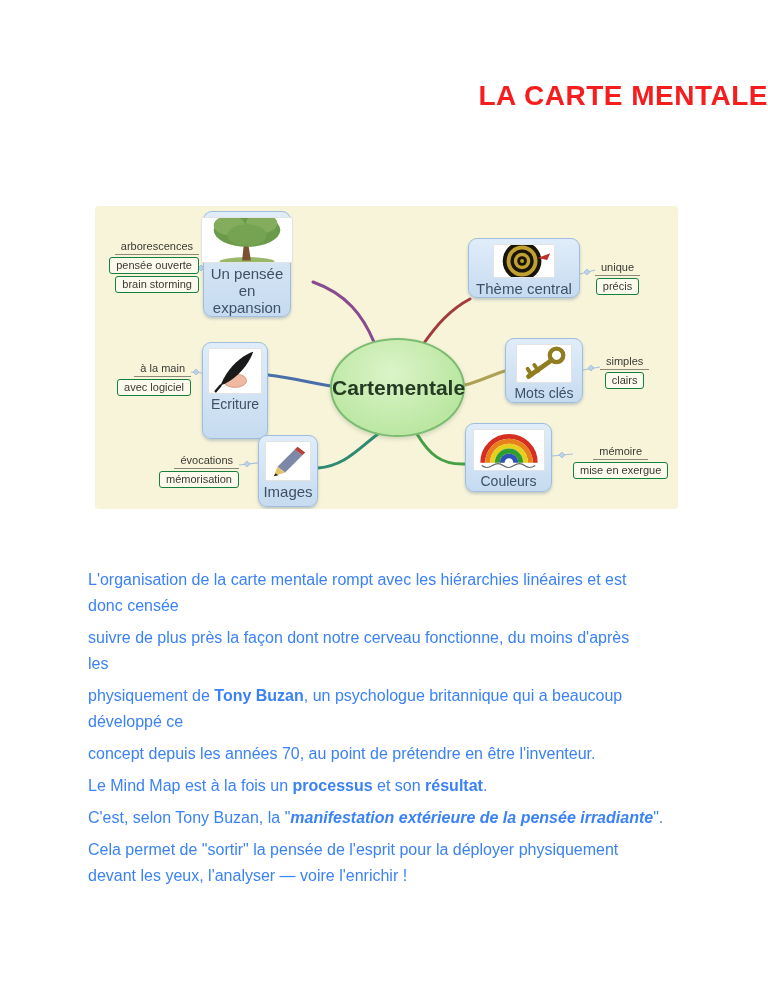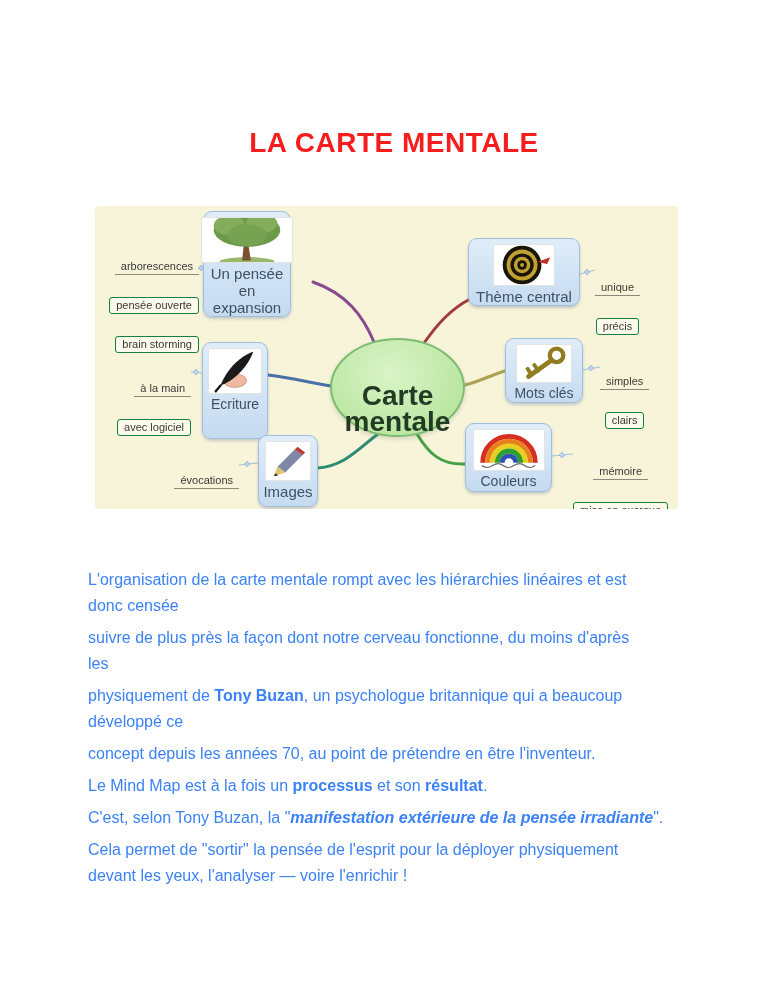--- a/index.html
+++ b/index.html
@@ -1,43 +1,42 @@
 <!DOCTYPE html>
 <html><head>
 <meta charset="utf-8">
 <style>
   * { margin:0; padding:0; box-sizing:border-box; }
   html,body { background:#ffffff; }
   body { width:768px; height:994px; position:relative; font-family:"Liberation Sans", sans-serif; }
 
   .doc-title{
     position:absolute; left:0; right:0; top:80px;
-    text-align:center; padding-left:20px;
+    text-align:right; padding-left:20px;
     font-size:28px; font-weight:bold; color:#f51d1d;
     letter-spacing:0.5px;
-    margin-top:47px;
   }
 
   
   .mindmap{
     position:absolute; left:95px; top:206px; width:583px; height:303px;
     background:#f7f4da; border-radius:4px; overflow:hidden;
   }
   .mindmap svg.overlay{ position:absolute; left:0; top:0; z-index:1; }
   .branch{ fill:none; stroke-width:3; stroke-linecap:round; }
   .tagline{ fill:none; stroke:#a9c2da; stroke-width:1.2; }
   .diamonds{ fill:#bcd2e8; stroke:#8fb0d0; stroke-width:0.6; }
 
   .center-ellipse{
     position:absolute; z-index:2;
     left:235px; top:132px; width:135px; height:99px;
     background:radial-gradient(ellipse at 45% 35%, #dbf4c8 0%, #b9e6a0 75%, #a8dd8e 100%);
     border:2px solid #7cbb72; border-radius:50%;
-    display:flex; flex-direction:column; align-items:center; justify-content:flex-end;
-    color:#233a23; font-weight:bold; font-size:28px; line-height:26px;
+    display:flex; flex-direction:row; align-items:center; justify-content:flex-start;
+    color:#233a23; font-weight:bold; font-size:21px; line-height:26px;
     box-shadow:0 2px 4px rgba(90,120,80,.25);
   }
 
   .node{
     position:absolute; z-index:2;
     background:linear-gradient(#e0edf9 0%, #c6dbf0 100%);
     border:1px solid #9fbddc; border-radius:9px;
     box-shadow:0 2px 3px rgba(100,120,150,.35);
     display:flex; flex-direction:column; align-items:center; padding-top:5px;
   }
@@ -50,21 +49,21 @@
     text-align:center; white-space:pre-line;
   }
   .nlabel.sm{ font-size:14px; }
 
   .tags{ position:absolute; z-index:2; display:flex; flex-direction:column; }
   .tags-r{ align-items:flex-end; }
   .tags-l{ align-items:center; }
   .tag{
     display:inline-block; font-size:11px; line-height:12px; color:#3a3a34;
     padding:1px 6px 2px; margin-bottom:2px;
-    border-bottom:1px solid #8a8a7a; white-space:nowrap;margin-top:20px;
+    border-bottom:1px solid #8a8a7a; white-space:nowrap;
   }
   .tag.boxed{
     border:1px solid #15803d; border-radius:3px;
     background:rgba(255,255,255,.5);
   }
 
   
   .bodytext{
     position:absolute; left:88px; top:567px; width:600px;
     font-size:16px; line-height:26px; color:#3b82f6;
@@ -104,21 +103,21 @@
         <ellipse cx="46" cy="22" rx="34" ry="17" fill="#6a9a4a"></ellipse>
         <ellipse cx="28" cy="17" rx="16" ry="10" fill="#83ad5c"></ellipse>
         <ellipse cx="61" cy="15" rx="16" ry="10" fill="#83ad5c"></ellipse>
         <ellipse cx="46" cy="27" rx="20" ry="11" fill="#75a351"></ellipse>
       </svg>
     </div>
     <div class="nlabel">Un pensée
 en expansion</div>
   </div>
 
-  <div class="node" style="left:373px;top:32px;width:112px;height:68px">
+  <div class="node" style="left:373px;top:32px;width:112px;height:60px">
     <div class="tile" style="width:62px;height:48px">
       <svg width="62" height="48" viewBox="0 0 62 48">
         <circle cx="29" cy="24" r="20" fill="#181408"></circle>
         <circle cx="29" cy="24" r="16" fill="#c0a030"></circle>
         <circle cx="29" cy="24" r="12" fill="#181408"></circle>
         <circle cx="29" cy="24" r="8.5" fill="#c0a030"></circle>
         <circle cx="29" cy="24" r="5" fill="#181408"></circle>
         <circle cx="29" cy="24" r="2" fill="#c0a030"></circle>
         <polygon points="45,21 58,16 55,23" fill="#c03028"></polygon>
       </svg>

